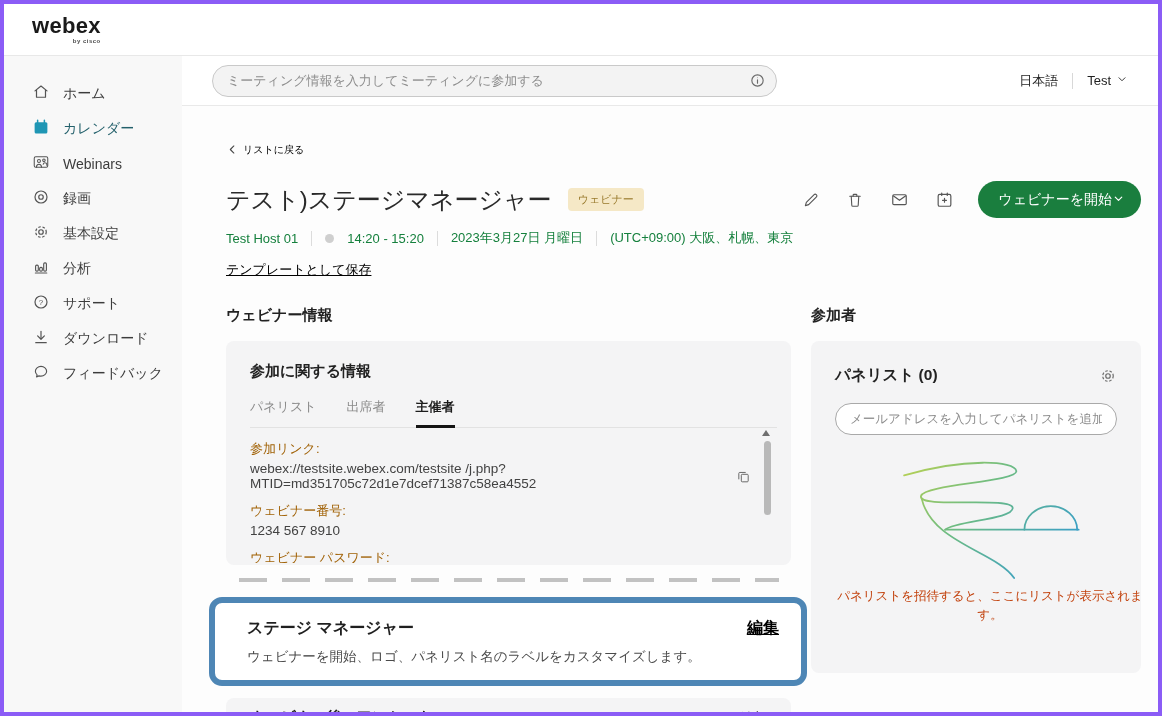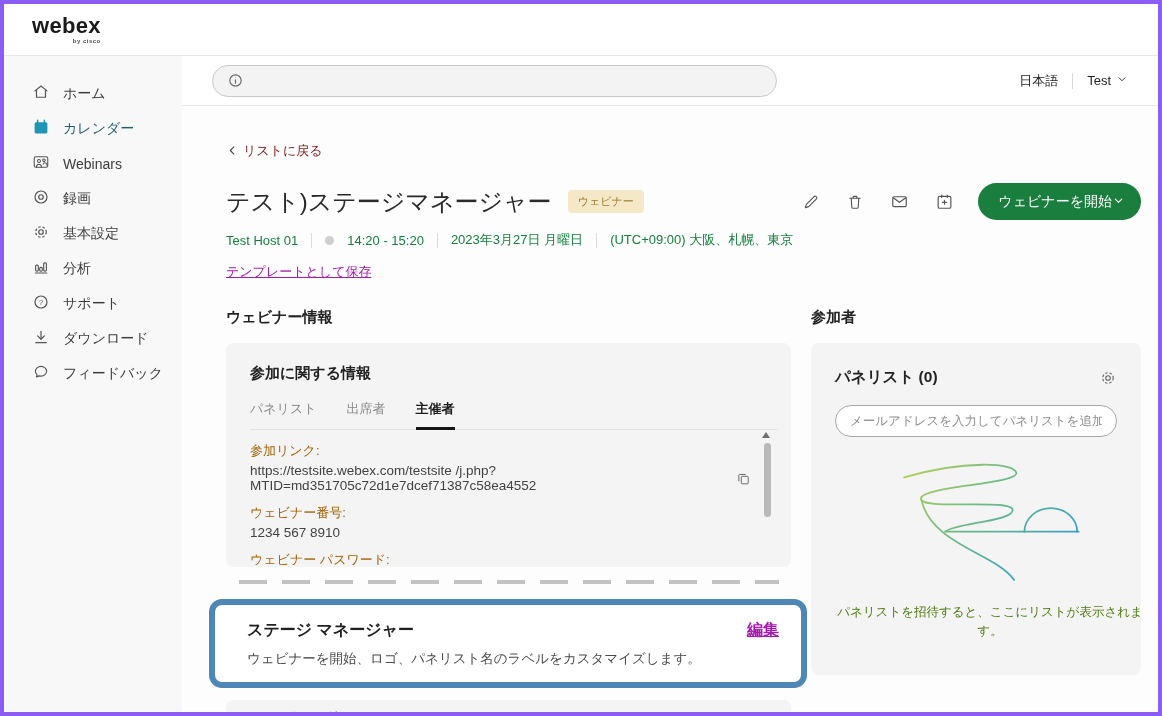--- a/index.html
+++ b/index.html
@@ -26,35 +26,35 @@
   .topbar { height:50px; flex:0 0 auto; background:#fff; border-bottom:1px solid #e9e9e9; display:flex; align-items:center; padding:0 30px 0 30px; }
   .search-pill { width:565px; height:32px; background:#f3f3f3; border:1px solid #c9c9c9; border-radius:16px; display:flex; align-items:center; padding:0 10px 0 14px; }
   .search-pill input { flex:1; border:none; outline:none; background:transparent; font-size:13px; color:#555; font-family:inherit; }
   .search-pill input::placeholder { color:#8d8d8d; }
   .topbar-right { margin-left:auto; display:flex; align-items:center; gap:14px; font-size:13px; color:#1f1f1f; }
   .tb-divider { width:1px; height:16px; background:#d8d8d8; }
   .user-menu { display:flex; align-items:center; gap:5px; cursor:pointer; }
 
   
   .content { flex:1 1 auto; padding:36px 17px 0 44px; overflow:hidden; }
-  .breadcrumb { display:flex; align-items:center; gap:4px; font-size:13px; color:#7f1d1d; cursor:pointer; width:max-content; }
+  .breadcrumb { display:flex; align-items:center; gap:4px; font-size:10px; color:#000000; cursor:pointer; width:max-content; }
   .breadcrumb svg { margin-top:1px; }
 
   .title-row { margin-top:23px; display:flex; align-items:center; }
   .page-title { font-size:24px; font-weight:500; color:#2a2a2a; }
   .badge { margin-left:16px; background:#f5e8c6; color:#997a2c; font-size:11px; padding:4px 10px; border-radius:4px; }
   .title-actions { margin-left:auto; display:flex; align-items:center; gap:26px; }
   .action-icon { cursor:pointer; display:flex; }
   .start-btn { margin-left:-2px; height:37px; background:#1a7e3e; color:#fff; border:none; border-radius:19px; font-size:14px; font-family:inherit; padding:0 16px 0 20px; display:flex; align-items:center; cursor:pointer; }
 
   .meta-row { margin-top:11px; display:flex; align-items:center; gap:13px; font-size:13px; color:#15803d; }
   .v-div { width:1px; height:15px; background:#dcdcdc; }
   .dot { width:9px; height:9px; border-radius:50%; background:#cfcfcf; }
 
-  .teal-link { color:#a21caf; text-decoration:underline; font-size:13px; cursor:pointer; }
+  .teal-link { color:#000000; text-decoration:underline; font-size:13px; cursor:pointer; }
   .save-template { display:inline-block; margin-top:14px; }
 
   .columns { margin-top:27px; display:flex; gap:20px; }
   .col-left { width:565px; flex:0 0 565px; }
   .col-right { width:330px; flex:0 0 330px; }
   .section-title { font-size:15px; font-weight:700; color:#222; }
 
   
   .card { background:#f4f4f5; border-radius:8px; }
   .join-card { margin-top:16px; height:224px; padding:21px 14px 0 24px; overflow:hidden; }
@@ -88,21 +88,21 @@
 
   
   .panelist-card { margin-top:16px; height:332px; padding:24px 24px 0 24px; }
   .panelist-head { display:flex; align-items:center; }
   .panelist-title { font-size:15.5px; font-weight:700; color:#222; }
   .gear-btn { margin-left:auto; cursor:pointer; display:flex; }
   .email-pill { margin-top:17px; height:32px; background:#fff; border:1px solid #a9a9a9; border-radius:16px; display:flex; align-items:center; padding:0 14px; }
   .email-pill input { flex:1; border:none; outline:none; background:transparent; font-size:12.5px; color:#555; font-family:inherit; }
   .email-pill input::placeholder { color:#8d8d8d; }
   .illustration { margin:14px auto 0 auto; display:block; }
-  .empty-msg { margin:20px auto 0 auto; width:310px; text-align:center; font-size:12.5px; color:#4d7c0f; line-height:1.5; }
+  .empty-msg { margin:6px auto 0 auto; width:310px; text-align:center; font-size:12.5px; color:#c2410c; line-height:1.5; }
 </style>
 </head>
 <body>
 
 <div class="window">
 
   <div class="app-header">
     <div class="logo">
       <span class="logo-main">webex</span>
       <span class="logo-sub">by cisco</span>
@@ -179,20 +179,21 @@
               <path d="M12 4.5a7.5 6.5 0 0 1 0 13c-.9 0-1.8-.12-2.6-.35L6 18.5l.8-2.7A6.5 6.5 0 0 1 4.5 11 7.5 6.5 0 0 1 12 4.5z"></path>
             </svg></span>
         <span>フィードバック</span>
       </div>
     </nav>
 
     <div class="main">
 
       <div class="topbar">
         <div class="search-pill">
+          <input type="text" placeholder="ミーティング情報を入力してミーティングに参加する" style="">
           <span class="action-icon">
               <svg width="17" height="17" viewBox="0 0 24 24" fill="none" stroke="#6a6a6a" stroke-width="1.6" stroke-linecap="round">
                 <circle cx="12" cy="12" r="8"></circle>
                 <path d="M12 11.2 v4.6"></path>
                 <circle cx="12" cy="8.1" r="0.6" fill="#6a6a6a" stroke="none"></circle>
               </svg>
             </span>
         </div>
         <div class="topbar-right">
           <span>日本語</span>
@@ -273,21 +274,21 @@
             <div class="card join-card">
               <div class="card-title">参加に関する情報</div>
               <div class="tabs">
                 <span class="tab">パネリスト</span>
                 <span class="tab">出席者</span>
                 <span class="tab active">主催者</span>
               </div>
               <div class="scrollwrap">
                 <div class="info-label">参加リンク:</div>
                 <div class="info-value link-line">
-                  <span>https://testsite.webex.com/testsite /j.php?MTID=md351705c72d1e7dcef71387c58ea4552</span>
+                  <span>webex://testsite.webex.com/testsite /j.php?MTID=md351705c72d1e7dcef71387c58ea4552</span>
                   <span class="action-icon">
                       <svg width="15" height="15" viewBox="0 0 24 24" fill="none" stroke="#6a6a6a" stroke-width="1.6" stroke-linejoin="round">
                         <rect x="8.5" y="8.5" width="11" height="12" rx="1.5"></rect>
                         <path d="M15.5 5.5 H6 A1.5 1.5 0 0 0 4.5 7 v9.5"></path>
                       </svg>
                     </span>
                 </div>
                 <div class="info-label mt12">ウェビナー番号:</div>
                 <div class="info-value">1234 567 8910</div>
                 <div class="info-label mt12">ウェビナー パスワード:</div>

